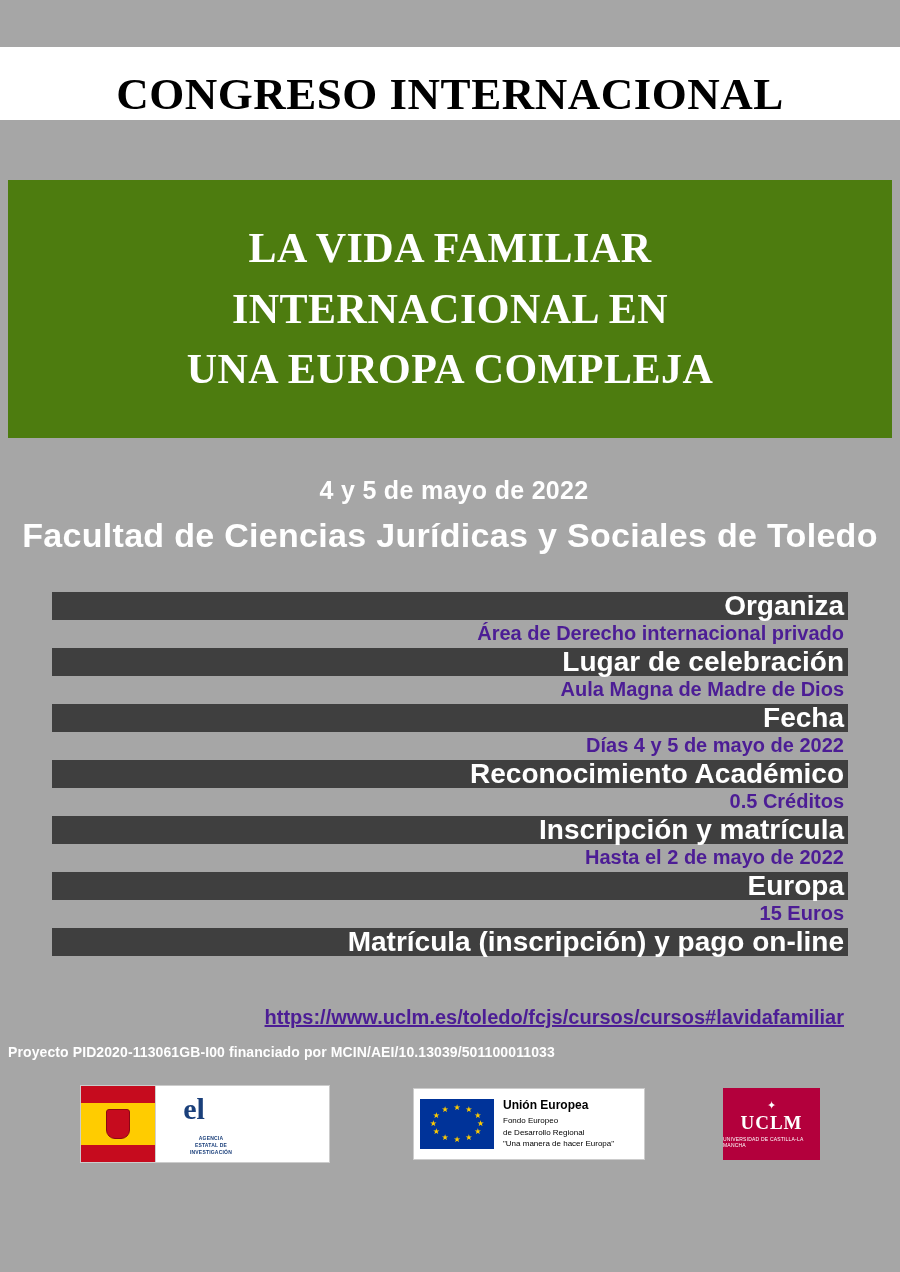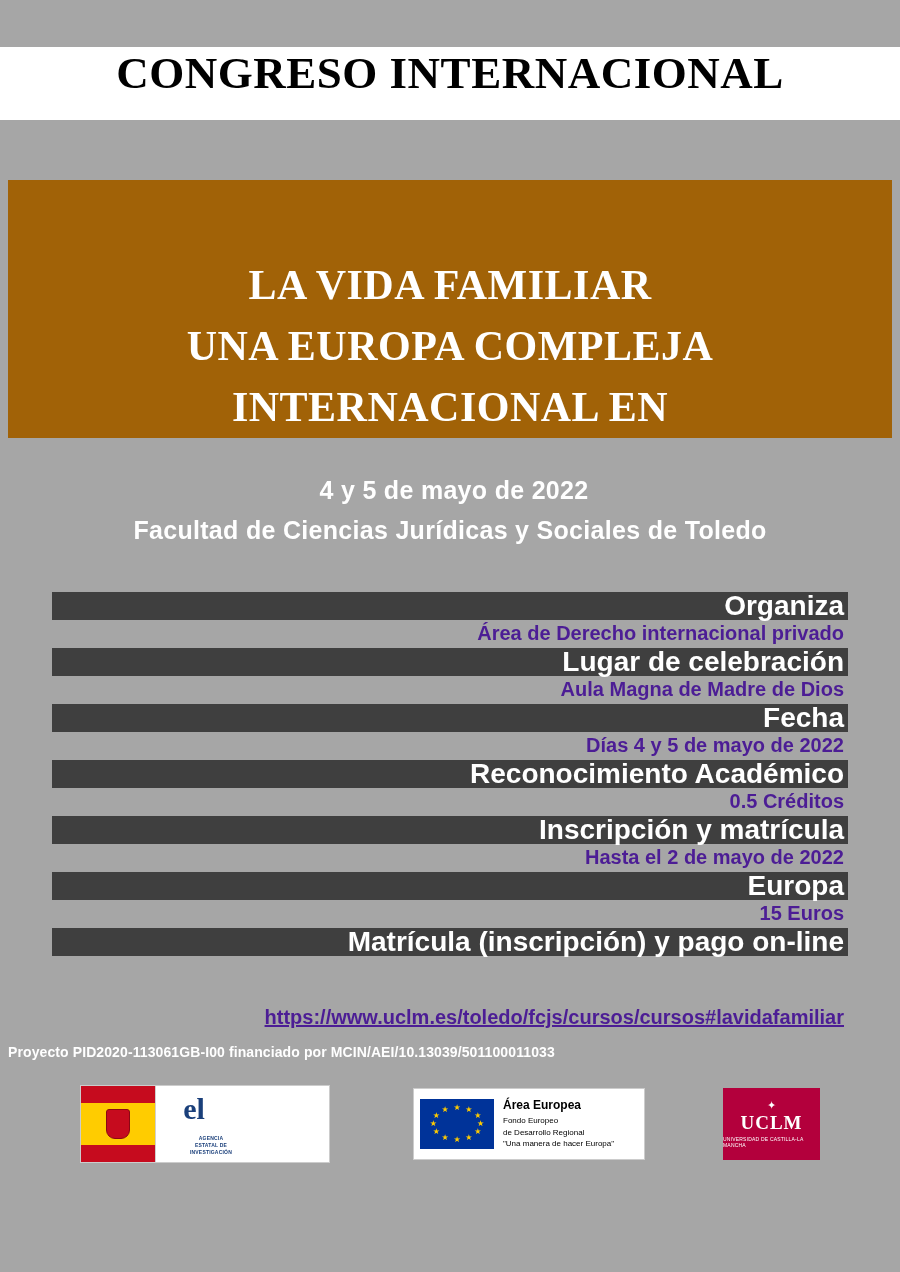--- a/index.html
+++ b/index.html
@@ -24,44 +24,44 @@
 
   
   .top-banner {
     position: absolute;
     top: 47px;
     left: 0;
     width: 900px;
     height: 73px;
     background: #ffffff;
     display: flex;
-    align-items: flex-start;
+    align-items: flex-end;
     justify-content: center;
   }
   .top-banner-text {
     font-family: "Liberation Serif", serif;
     font-weight: bold;
     font-size: 45px;
     letter-spacing: 0.5px;
     color: #000000;
     white-space: nowrap;
   }
 
   
   .title-block {
     position: absolute;
     top: 180px;
     left: 8px;
     width: 884px;
     height: 258px;
-    background: #a16207;
+    background: #4d7c0f;
     display: flex;
     flex-direction: column;
     align-items: center;
-    justify-content: flex-end;
+    justify-content: center;
   }
   .title-line {
     font-family: "Liberation Serif", serif;
     font-weight: bold;
     font-size: 42px;
     color: #ffffff;
     line-height: 1.45;
     letter-spacing: 0.5px;
     white-space: nowrap;
     text-align: center;
@@ -77,21 +77,21 @@
   }
   .subhead-date {
     font-size: 25px;
     font-weight: bold;
     color: #ffffff;
     letter-spacing: 0.3px;
     margin-bottom: 11px;
     padding-left: 8px;
   }
   .subhead-venue {
-    font-size: 25px;
+    font-size: 34px;
     font-weight: bold;
     color: #ffffff;
     letter-spacing: 0.3px;
   }
 
   
   .info-list {
     position: absolute;
     top: 592px;
     left: 52px;
@@ -316,22 +316,22 @@
 <body>
 
 <div class="poster">
 
   <div class="top-banner">
     <div class="top-banner-text">CONGRESO INTERNACIONAL</div>
   </div>
 
   <div class="title-block">
     <div class="title-line">LA VIDA FAMILIAR</div>
+    <div class="title-line">INTERNACIONAL EN</div>
     <div class="title-line">UNA EUROPA COMPLEJA</div>
-    <div class="title-line">INTERNACIONAL EN</div>
   </div>
 
   <div class="subhead">
     <div class="subhead-date">4 y 5 de mayo de 2022</div>
     <div class="subhead-venue">Facultad de Ciencias Jurídicas y Sociales de Toledo</div>
   </div>
 
   <div class="info-list">
 
     <div class="info-head">Organiza</div>
@@ -384,21 +384,21 @@
         <span class="eu-star" style="left:78%;  top:66%;">★</span>
         <span class="eu-star" style="left:66%;  top:78%;">★</span>
         <span class="eu-star" style="left:50%;  top:82%;">★</span>
         <span class="eu-star" style="left:34%;  top:78%;">★</span>
         <span class="eu-star" style="left:22%;  top:66%;">★</span>
         <span class="eu-star" style="left:18%;  top:50%;">★</span>
         <span class="eu-star" style="left:22%;  top:34%;">★</span>
         <span class="eu-star" style="left:34%;  top:22%;">★</span>
       </div>
       <div class="eu-text">
-        <div class="eu-title">Área Europea</div>
+        <div class="eu-title">Unión Europea</div>
         <div class="eu-sub">Fondo Europeo</div>
         <div class="eu-sub">de Desarrollo Regional</div>
         <div class="eu-sub">"Una manera de hacer Europa"</div>
       </div>
     </div>
 
     <div class="logo-uclm">
       <div class="uclm-mark">✦</div>
       <div class="uclm-name">UCLM</div>
       <div class="uclm-sub">UNIVERSIDAD DE CASTILLA-LA MANCHA</div>

